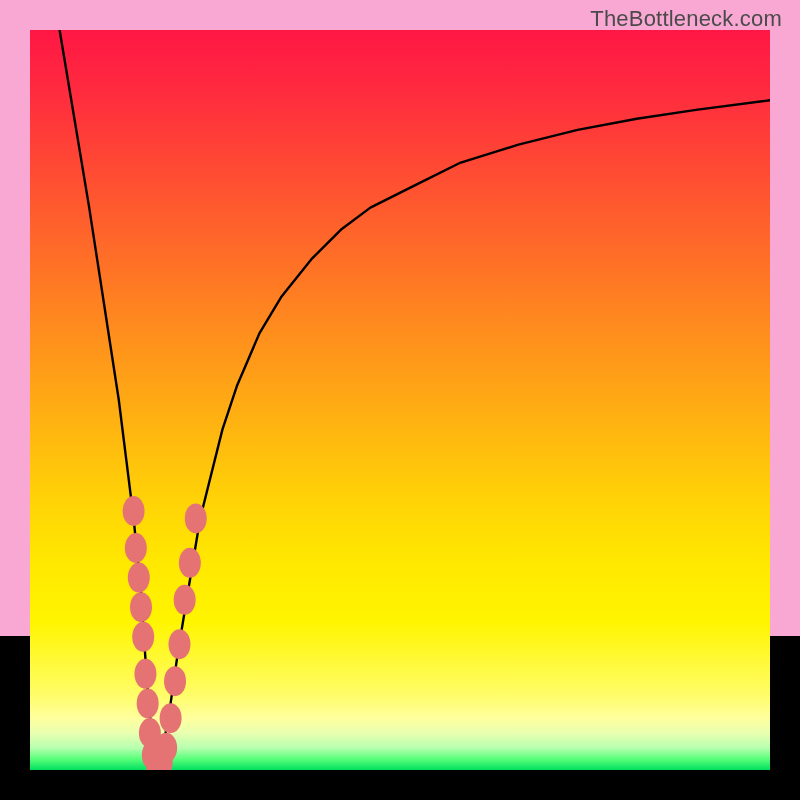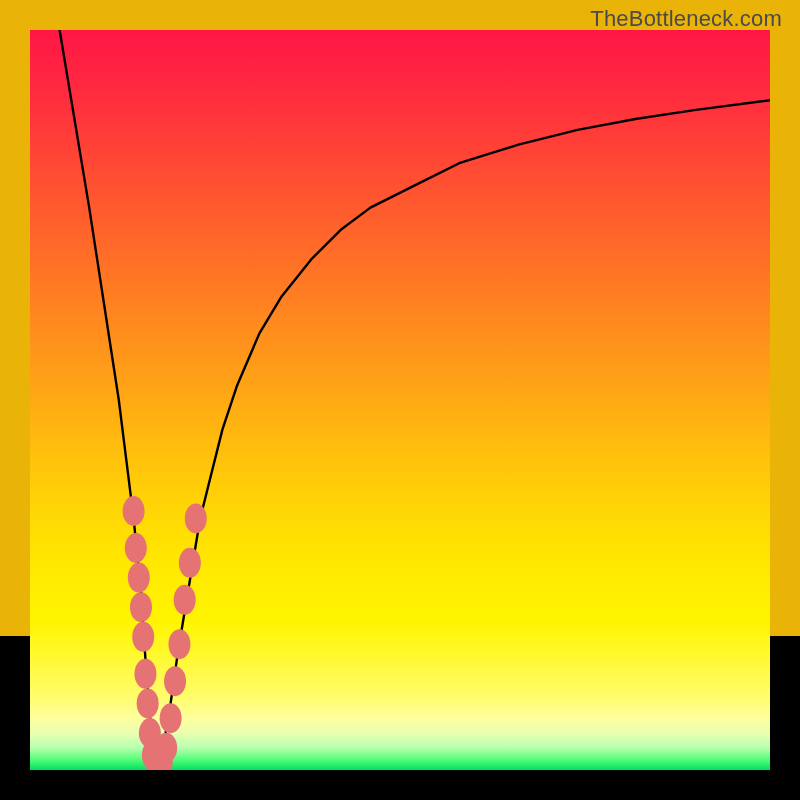--- a/index.html
+++ b/index.html
@@ -1,21 +1,21 @@
 <!DOCTYPE html>
 <html><head>
 <meta charset="utf-8">
 <style>
   * { margin: 0; padding: 0; box-sizing: border-box; }
   html, body { width: 800px; height: 800px; overflow: hidden; background: #000; }
   .frame {
     position: absolute;
     left: 0; top: 0;
     width: 800px; height: 636px;
-    background: #eab308;
+    background: #f9a8d4;
   }
   .plot {
     position: absolute;
     left: 30px; top: 30px;
     width: 740px; height: 740px;
     background: linear-gradient(to bottom,
       #ff1744 0%,
       #ff2a3f 8%,
       #ff4236 16%,
       #ff5a2e 24%,

